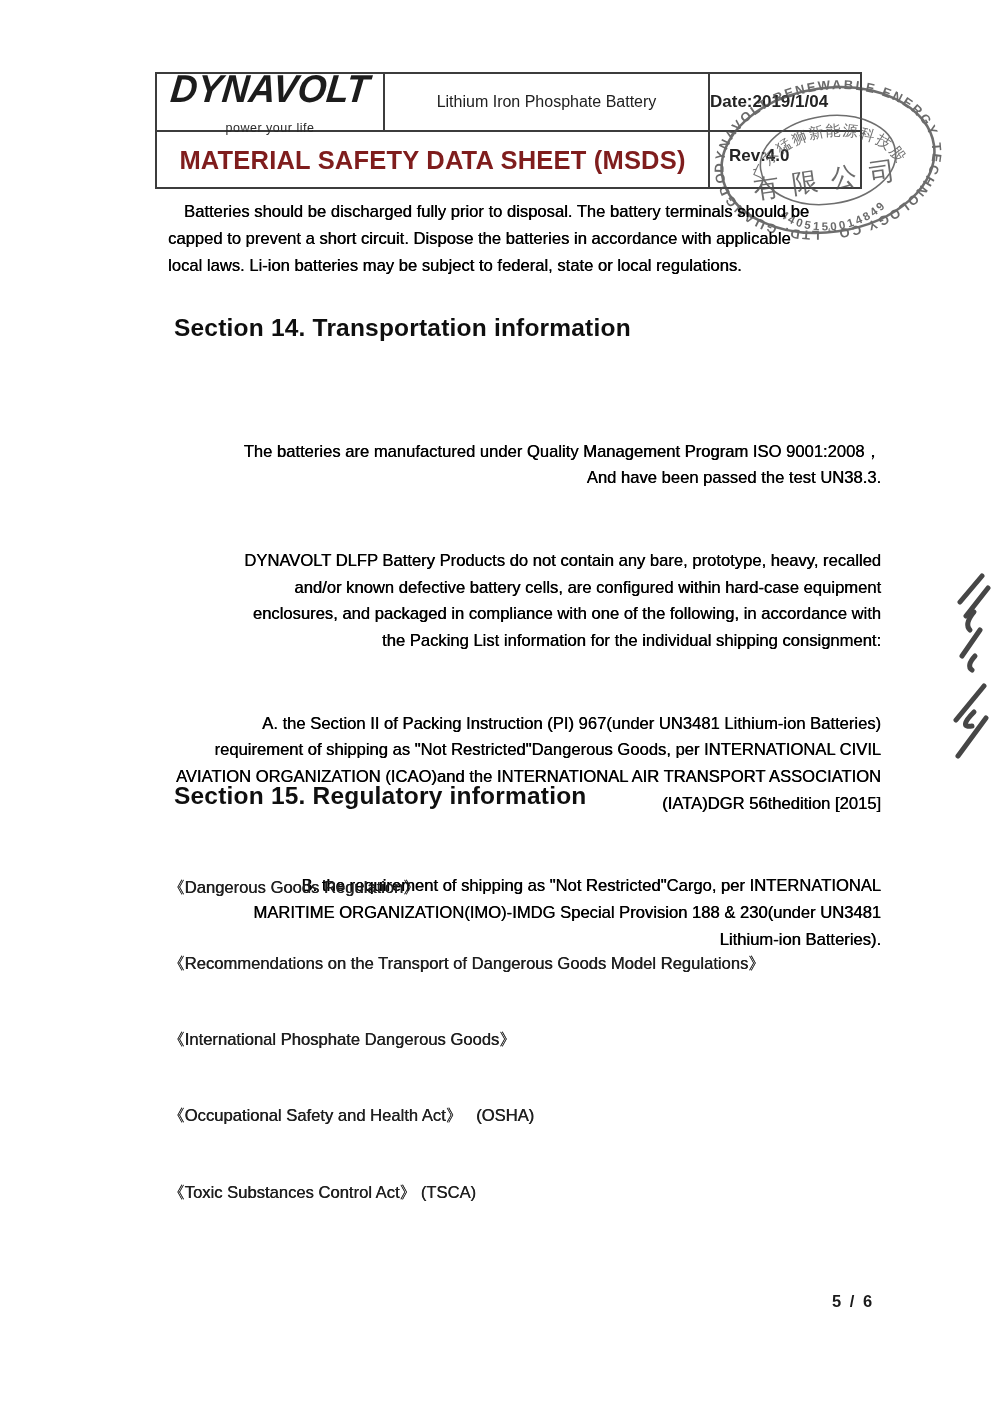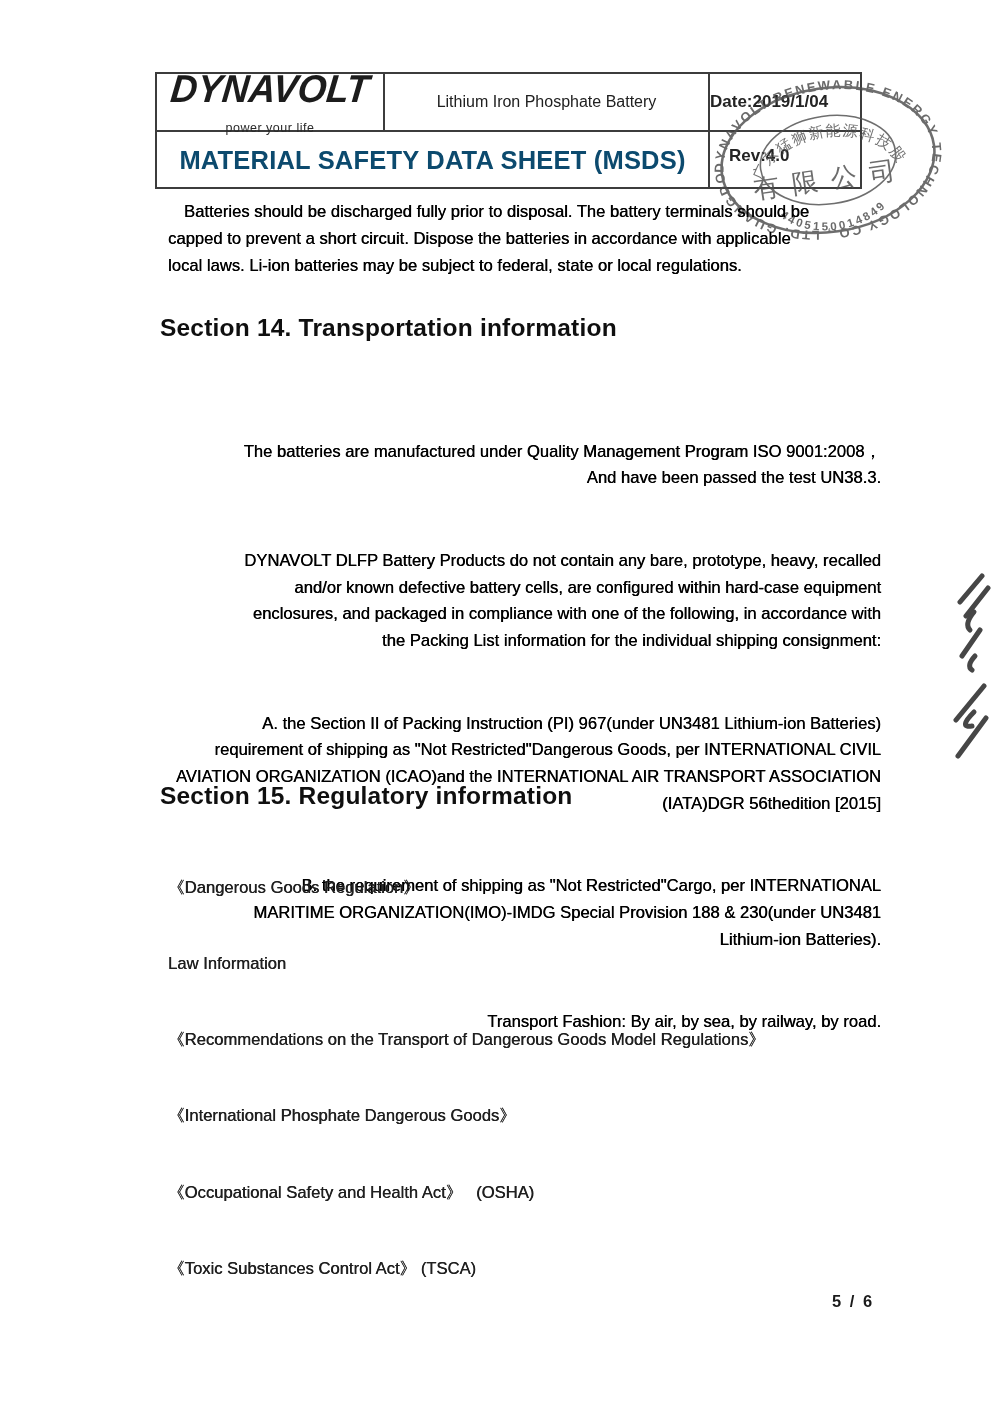--- a/index.html
+++ b/index.html
@@ -19,27 +19,27 @@
     display:flex; align-items:center; justify-content:center; }
   .cell.last-col { border-right:none; }
   .cell.last-row { border-bottom:none; }
   .logo-cell { flex-direction:column; justify-content:center; }
   .brand {
     font-size:37px; font-weight:bold; font-style:italic; letter-spacing:0px;
     transform:skewX(-6deg) scaleY(1.05); color:#1c1c1c; line-height:1;
   }
   .tagline { font-size:12.5px; color:#2a2a2a; margin-top:14px; letter-spacing:0.5px; }
   .date-cell { justify-content:flex-start; font-size:17px; font-weight:bold; color:#242424; }
-  .title-cell { grid-column:1 / 3; font-size:25.5px; font-weight:bold; color:#0c4a6e; letter-spacing:0.2px; }
+  .title-cell { grid-column:1 / 3; font-size:25.5px; font-weight:bold; color:#7f1d1d; letter-spacing:0.2px; }
   .rev-cell { justify-content:flex-start; align-items:flex-start; padding:14px 0 0 19px; font-size:17px; font-weight:bold; color:#242424; }
   
   .textblock { position:absolute; white-space:pre-wrap; }
   .bodytext { font-size:16.6px; line-height:26.8px; color:#000000; text-shadow:0.35px 0 0 currentColor; }
   .intro { left:168px; top:199px; width:708px; text-indent:16px; }
-  .sec-heading { position:absolute; left:160px; font-size:24.5px; font-weight:bold; color:#0f0f0f; letter-spacing:0.2px; }
+  .sec-heading { position:absolute; left:174px; font-size:24.5px; font-weight:bold; color:#0f0f0f; letter-spacing:0.2px; }
   .s14-head { top:314px; }
   .s14-body { left:168px; top:384px; width:714px; }
   .s14-body p { text-indent:18px; margin:1px; white-space:pre-wrap;text-align:right; }
   .s15-head { top:782px; }
   .s15-list { left:168px; top:824px; width:730px; font-size:16.6px; line-height:25.4px; }
   .s15-list div { white-space:pre-wrap; text-shadow:0.35px 0 0 currentColor; }
   .page-number { position:absolute; left:832px; top:1292px; font-size:16.5px; font-weight:bold; letter-spacing:2px; color:#1a1a1a; }
   
   .stamp { position:absolute; left:694px; top:54px; width:268px; height:212px; opacity:0.82; pointer-events:none; }
   
@@ -93,27 +93,25 @@
 and/or known defective battery cells, are configured within hard-case equipment
 enclosures, and packaged in compliance with one of the following, in accordance with
 the Packing List information for the individual shipping consignment:</p>
     <p>A. the Section II of Packing Instruction (PI) 967(under UN3481 Lithium-ion Batteries)
 requirement of shipping as "Not Restricted"Dangerous Goods, per INTERNATIONAL CIVIL
 AVIATION ORGANIZATION (ICAO)and the INTERNATIONAL AIR TRANSPORT ASSOCIATION
 (IATA)DGR 56thedition [2015]</p>
     <p>B. the requirement of shipping as "Not Restricted"Cargo, per INTERNATIONAL
 MARITIME ORGANIZATION(IMO)-IMDG Special Provision 188 &amp; 230(under UN3481
 Lithium-ion Batteries).</p>
-    <p>Transport Fashion: By air, by sea, by railway, by road.</p>
   </div>
 
   <div class="sec-heading s15-head">Section 15. Regulatory information</div>
   <div class="textblock s15-list">
     <div>《Dangerous Goods Regulation》</div>
-    <div>Law Information</div>
     <div>《Recommendations on the Transport of Dangerous Goods Model Regulations》</div>
     <div>《International Phosphate Dangerous Goods》</div>
     <div>《Occupational Safety and Health Act》   (OSHA)</div>
     <div>《Toxic Substances Control Act》 (TSCA)</div>
     
     
     
     
     
     

